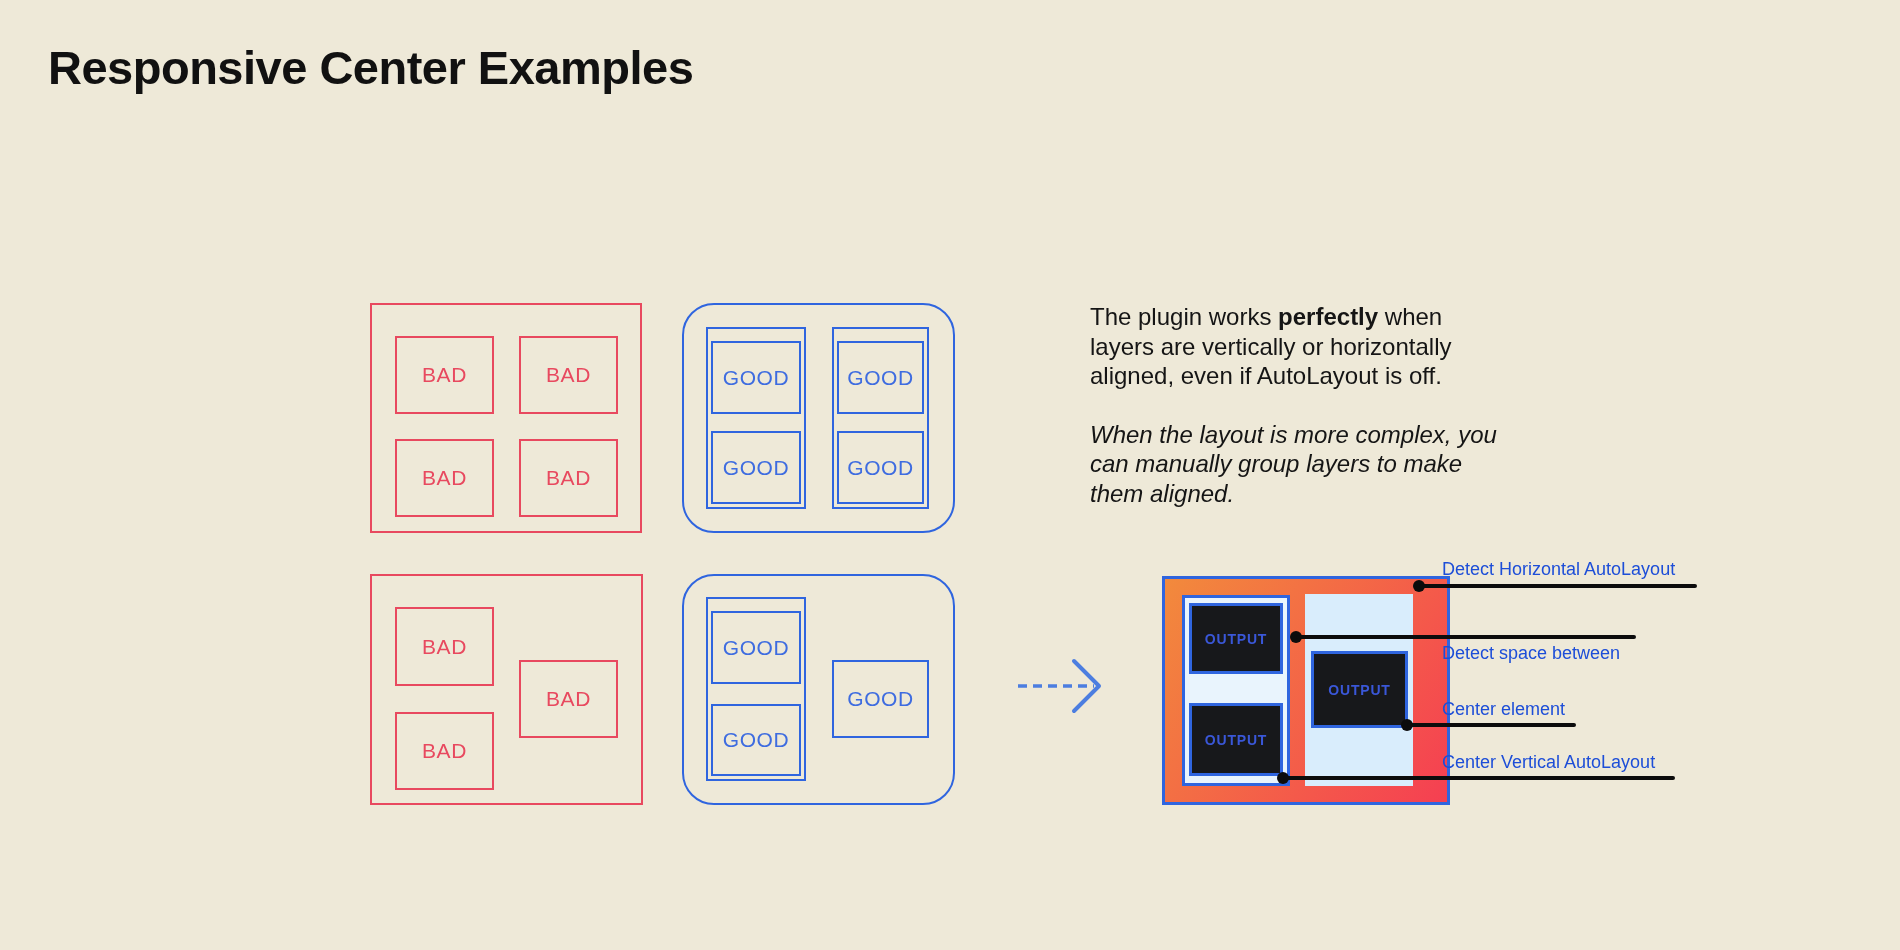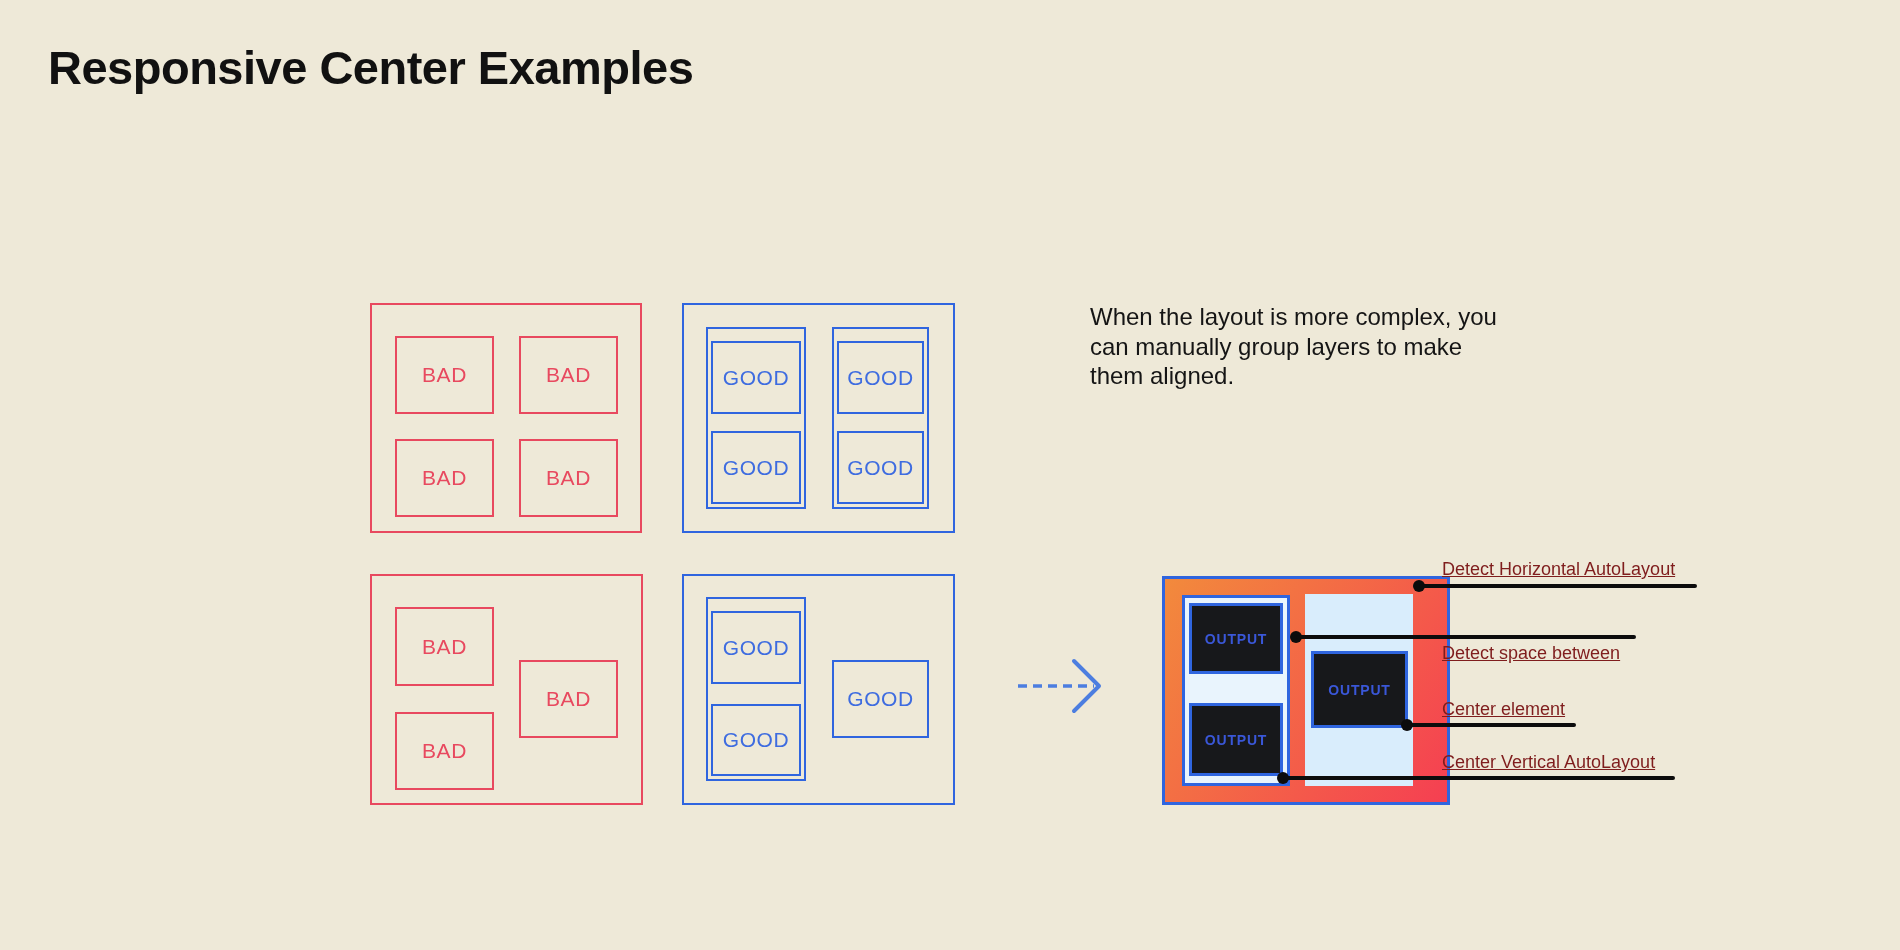--- a/index.html
+++ b/index.html
@@ -16,41 +16,41 @@
     position:relative;
     overflow:hidden;
   }
   .page-title{
     position:absolute; left:48px; top:40px;
     font-size:47px; font-weight:800; letter-spacing:-0.5px; color:#111;
   }
   
   .frame{position:absolute; border:2px solid;}
   .frame.red{border-color:var(--red);}
-  .frame.blue{border-color:var(--blue);}
+  .frame.blue{border-color:var(--blue);border-radius:32px;}
   .cell{
     position:absolute; border:2px solid;
     display:flex; align-items:center; justify-content:center;
     font-size:21px; font-weight:500; letter-spacing:0.6px;margin-top:9px;
   }
   .cell.red{border-color:var(--red); color:var(--red);}
   .cell.blue{border-color:var(--blue); color:#3e6ce0;}
   .group-wrap{
     position:absolute; border:2px solid var(--blue);
     display:flex; flex-direction:column; justify-content:space-between;
     padding:3px;
   }
   .group-wrap .cell{position:static; width:100%;}
   
   .description{
     position:absolute; left:1090px; top:302px; width:480px;
     font-size:24px; line-height:29.5px; color:#151515;
   }
   .description p{white-space:pre-line;}
-  .description p + p{margin-top:29px;}
+  .description p + p{margin-top:29px;font-style:italic;}
   .description b{font-weight:700;}
   
   .arrow-svg{position:absolute; left:1012px; top:654px;}
   
   .output{
     position:absolute; left:1162px; top:576px; width:288px; height:229px;
     border:3px solid var(--blue);
     background:linear-gradient(125deg, var(--orange) 0%, var(--grad-red) 100%);
   }
   .out-group{
@@ -62,21 +62,21 @@
     background:var(--panel);
   }
   .out-box{
     position:absolute; border:3px solid var(--blue); background:var(--dark);
     display:flex; align-items:center; justify-content:center;
     color:var(--outtext); font-size:14px; font-weight:700; letter-spacing:0.8px;
   }
   
   .anno-line{position:absolute; height:4px; background:var(--anno); border-radius:2px;}
   .anno-dot{position:absolute; width:12px; height:12px; border-radius:50%; background:var(--anno);}
-  .anno-label{position:absolute; font-size:18px; color:#7f1d1d; white-space:nowrap;text-decoration:underline;}
+  .anno-label{position:absolute; font-size:18px; color:#1d4ed8; white-space:nowrap;}
 </style>
 </head>
 <body>
 
 <h1 class="page-title">Responsive Center Examples</h1>
 
 <div class="frame red" style="left:370px;top:303px;width:272px;height:230px;">
   <div class="cell red" style="left:23px;top:22px;width:99px;height:78px;">
       <span>BAD</span>
     </div>
@@ -130,20 +130,23 @@
     <div class="cell blue" style="height:72px;">
         <span>GOOD</span>
       </div>
   </div>
   <div class="cell blue" style="left:148px;top:75px;width:97px;height:78px;">
       <span>GOOD</span>
     </div>
 </div>
 
 <div class="description">
+  <p><span>The plugin works </span><b>perfectly</b><span> when
+layers are vertically or horizontally
+aligned, even if AutoLayout is off.</span></p>
   <p>When the layout is more complex, you
 can manually group layers to make
 them aligned.</p>
 </div>
 
 <svg class="arrow-svg" width="95" height="64" viewBox="0 0 95 64">
   <line x1="6" y1="32" x2="82" y2="32" stroke="#4c7ee0" stroke-width="3.5" stroke-dasharray="9 6"></line>
   <path d="M62 7 L87 32 L62 57" fill="none" stroke="#4c7ee0" stroke-width="4" stroke-linecap="round" stroke-linejoin="round"></path>
 </svg>
 

